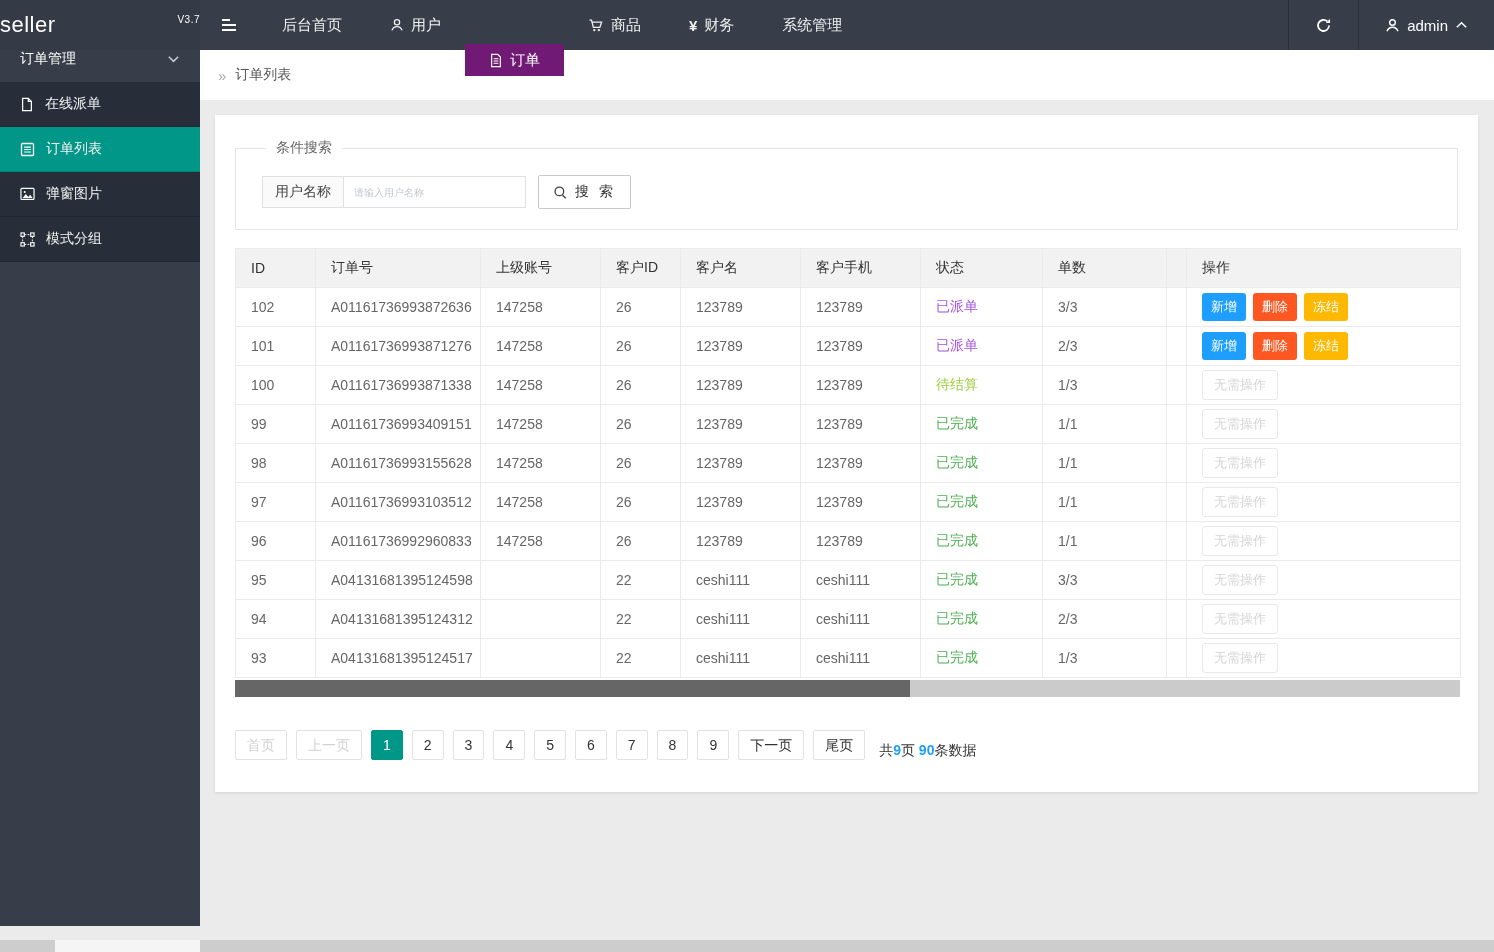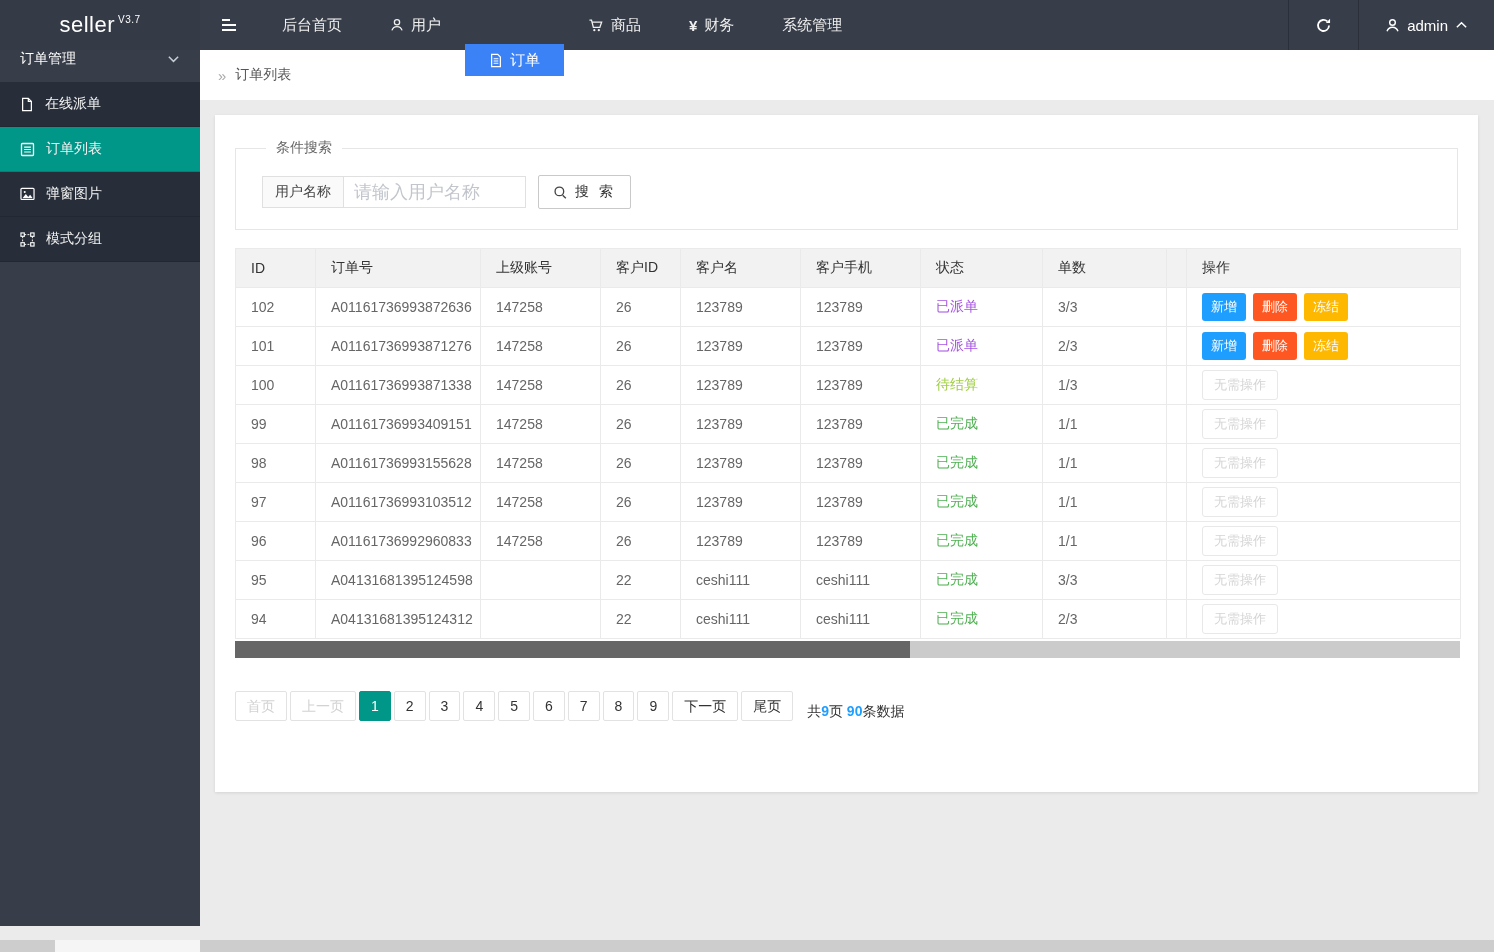--- a/index.html
+++ b/index.html
@@ -6,29 +6,29 @@
   html,body { width:1494px; height:952px; overflow:hidden; }
   body {
     font-family: "Liberation Sans", "DejaVu Sans", sans-serif;
     background:#ebebeb; position:relative; font-size:14px;
   }
   svg { display:block; }
 
   
   .navbar { position:absolute; top:0; left:0; width:1494px; height:50px;
     background:#373d49; display:flex; align-items:stretch; z-index:30; }
-  .logo { width:200px; display:flex; align-items:center; justify-content:center;
+  .logo { width:200px; display:flex; align-items:center; justify-content:space-between;
     color:#fff; font-size:22px; letter-spacing:.5px; background:#343a46; }
   .logo sup { font-size:10px; margin-left:3px; transform:translateY(-6px); }
   .nav-toggle { width:58px; display:flex; align-items:center; justify-content:center;
     cursor:pointer; color:#fff; }
   .nav-items { display:flex; align-items:stretch; }
   .nav-item { padding:16px 24px; display:flex; align-items:center; gap:7px;
     color:#f0f0f0; font-size:15px; cursor:pointer; }
-  .nav-item.active { background:#3b82f6; color:#fff;margin-top:44px; }
+  .nav-item.active { background:#701a75; color:#fff;margin-top:44px; }
   .nav-item .nicon { display:flex; align-items:center; color:inherit; }
   .nav-right { margin-left:auto; display:flex; align-items:stretch; }
   .nav-ibtn { padding:0 26px; display:flex; align-items:center; gap:7px; color:#fff;
     cursor:pointer; border-left:1px solid rgba(0,0,0,.22); font-size:15px; }
 
   
   .sidebar { position:absolute; top:36px; left:0; width:200px; height:890px;
     background:#373d49; z-index:20; }
   .side-group-header { height:46px; display:flex; align-items:center;
     justify-content:space-between; padding:0 20px; color:#fff; font-size:14px;
@@ -52,21 +52,21 @@
     background:#fff; box-shadow:0 1px 3px rgba(0,0,0,.1); }
 
   
   .search-fieldset { margin:24px 20px 0; border:1px solid #e6e6e6;
     padding:12px 0 20px 26px; }
   .search-fieldset legend { margin-left:4px; padding:0 10px; color:#666; font-size:14px; }
   .search-row { display:flex; align-items:center; margin-top:6px; }
   .field-label { height:32px; display:inline-flex; align-items:center; padding:0 12px;
     border:1px solid #e0e0e0; background:#fafafa; color:#444; font-size:14px; }
   .field-input { height:32px; width:183px; border:1px solid #e0e0e0; margin-left:-1px;
-    padding:0 10px; font-size:18px; color:#333; outline:none;
+    padding:0 10px; font-size:10px; color:#333; outline:none;
     font-family:"Liberation Sans","DejaVu Sans",sans-serif; }
   .field-input::placeholder { color:#c2c6cc; }
   .search-btn { margin-left:12px; height:34px; padding:4px 14px; background:#fff;
     border:1px solid #c9c9c9; border-radius:2px; display:inline-flex; gap:7px;
     align-items:center; font-size:14px; color:#333; cursor:pointer;
     font-family:"Liberation Sans","DejaVu Sans",sans-serif; letter-spacing:3px; }
 
   
   .table-wrap { margin:18px 20px 0; }
   table.order-table { border-collapse:collapse; table-layout:fixed; width:1225px;
@@ -393,30 +393,42 @@
               <td>A04131681395124312</td>
               <td></td>
               <td>22</td>
               <td>ceshi111</td>
               <td>ceshi111</td>
               <td><span class="status-text" style="color: rgb(80, 177, 83);">已完成</span></td>
               <td>2/3</td>
               <td style="padding: 0px;"></td>
               <td><span class="noact-btn">无需操作</span></td>
             </tr>
+            <tr>
+              <td>93</td>
+              <td>A04131681395124517</td>
+              <td></td>
+              <td>22</td>
+              <td>ceshi111</td>
+              <td>ceshi111</td>
+              <td><span class="status-text" style="color: rgb(80, 177, 83);">已完成</span></td>
+              <td>1/3</td>
+              <td style="padding: 0px;"></td>
+              <td><span class="noact-btn">无需操作</span></td>
+            </tr>
           </tbody>
         </table>
     </div>
 
     <div class="hscroll">
       <div class="hscroll-thumb"></div>
     </div>
 
     <div class="pagination">
-      <span style="display:flex;gap:3px;">
+      <span style="display:flex;gap:9px;">
           <span class="page-btn disabled">首页</span>
           <span class="page-btn disabled">上一页</span>
           <span class="page-btn active">1</span>
           <span class="page-btn">2</span>
           <span class="page-btn">3</span>
           <span class="page-btn">4</span>
           <span class="page-btn">5</span>
           <span class="page-btn">6</span>
           <span class="page-btn">7</span>
           <span class="page-btn">8</span>

